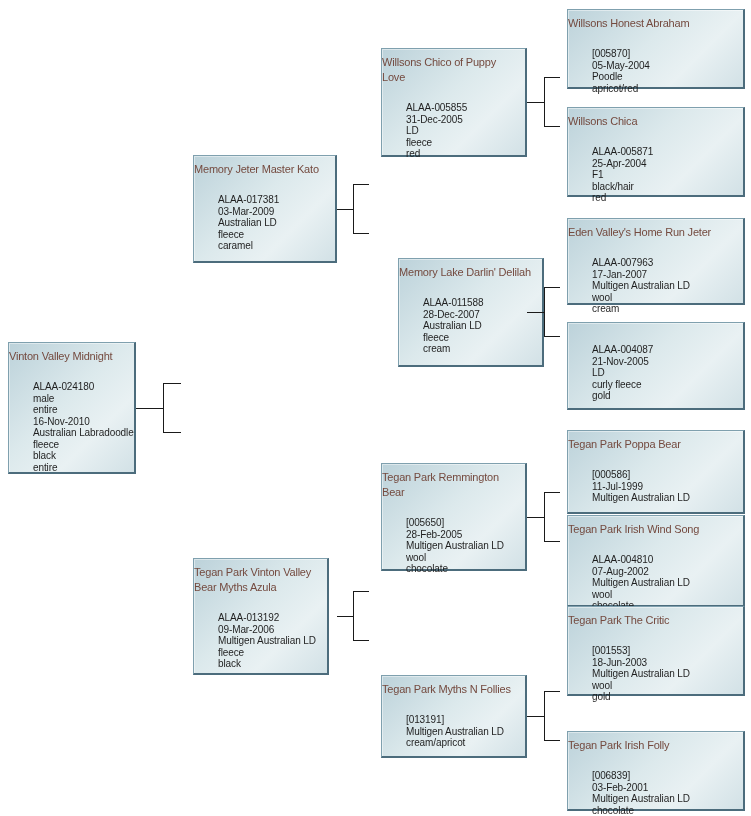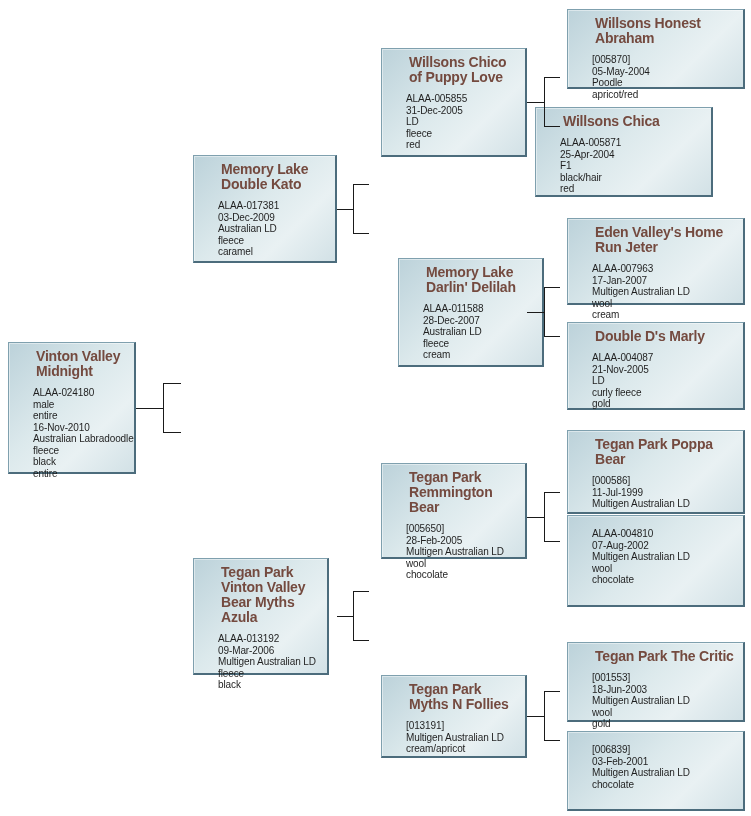--- a/index.html
+++ b/index.html
@@ -16,28 +16,28 @@
     background:linear-gradient(135deg,#bcd2da 0%,#dce9ec 45%,#e9f1f3 70%,#d2e1e6 100%);
     border:1px solid #7fa0ae;
     border-right:2px solid #4c6c7c;
     border-bottom:2px solid #4c6c7c;
     box-shadow:inset 1px 1px 0 rgba(255,255,255,0.45);
     padding:4px 0 0 0;
     cursor:pointer;
   }
   .dogname{
     color:#744a3f;
-    font-weight:bold;
-    font-size:14px;
+    font-weight:normal;
+    font-size:11px;
     letter-spacing:-0.2px;
     line-height:15px;
-    padding:2px 8px 0 27px;
+    padding:2px 8px 0 0;
   }
   .details{
-    margin-top:8px;
+    margin-top:17px;
     padding-left:24px;
     padding-right:4px;
   }
   .detail-line{
     color:#1f1f1f;
     font-size:10px;
     letter-spacing:-0.1px;
     line-height:11.5px;
     white-space:nowrap;
   }
@@ -67,24 +67,24 @@
         <div class="detail-line">entire</div>
         <div class="detail-line">16-Nov-2010</div>
         <div class="detail-line">Australian Labradoodle</div>
         <div class="detail-line">fleece</div>
         <div class="detail-line">black</div>
         <div class="detail-line">entire</div>
       </div>
   </div>
 
   <div class="dogbox" style="left:193px;top:155px;width:144px;height:108px">
-    <div class="dogname">Memory Lake Double Kato</div>
+    <div class="dogname">Memory Jeter Master Kato</div>
     <div class="details">
         <div class="detail-line">ALAA-017381</div>
-        <div class="detail-line">03-Dec-2009</div>
+        <div class="detail-line">03-Mar-2009</div>
         <div class="detail-line">Australian LD</div>
         <div class="detail-line">fleece</div>
         <div class="detail-line">caramel</div>
       </div>
   </div>
 
   <div class="dogbox" style="left:193px;top:558px;width:136px;height:117px">
     <div class="dogname">Tegan Park Vinton Valley Bear Myths Azula</div>
     <div class="details">
         <div class="detail-line">ALAA-013192</div>
@@ -110,21 +110,21 @@
     <div class="dogname">Memory Lake Darlin' Delilah</div>
     <div class="details">
         <div class="detail-line">ALAA-011588</div>
         <div class="detail-line">28-Dec-2007</div>
         <div class="detail-line">Australian LD</div>
         <div class="detail-line">fleece</div>
         <div class="detail-line">cream</div>
       </div>
   </div>
 
-  <div class="dogbox" style="left:381px;top:463px;width:146px;height:96px">
+  <div class="dogbox" style="left:381px;top:463px;width:146px;height:108px">
     <div class="dogname">Tegan Park Remmington Bear</div>
     <div class="details">
         <div class="detail-line">[005650]</div>
         <div class="detail-line">28-Feb-2005</div>
         <div class="detail-line">Multigen Australian LD</div>
         <div class="detail-line">wool</div>
         <div class="detail-line">chocolate</div>
       </div>
   </div>
 
@@ -140,21 +140,21 @@
   <div class="dogbox" style="left:567px;top:9px;width:178px;height:80px">
     <div class="dogname">Willsons Honest Abraham</div>
     <div class="details">
         <div class="detail-line">[005870]</div>
         <div class="detail-line">05-May-2004</div>
         <div class="detail-line">Poodle</div>
         <div class="detail-line">apricot/red</div>
       </div>
   </div>
 
-  <div class="dogbox" style="left:535px;top:107px;width:178px;height:90px">
+  <div class="dogbox" style="left:567px;top:107px;width:178px;height:90px">
     <div class="dogname">Willsons Chica</div>
     <div class="details">
         <div class="detail-line">ALAA-005871</div>
         <div class="detail-line">25-Apr-2004</div>
         <div class="detail-line">F1</div>
         <div class="detail-line">black/hair</div>
         <div class="detail-line">red</div>
       </div>
   </div>
 
@@ -163,61 +163,62 @@
     <div class="details">
         <div class="detail-line">ALAA-007963</div>
         <div class="detail-line">17-Jan-2007</div>
         <div class="detail-line">Multigen Australian LD</div>
         <div class="detail-line">wool</div>
         <div class="detail-line">cream</div>
       </div>
   </div>
 
   <div class="dogbox" style="left:567px;top:322px;width:178px;height:88px">
-    <div class="dogname">Double D's Marly</div>
     <div class="details">
         <div class="detail-line">ALAA-004087</div>
         <div class="detail-line">21-Nov-2005</div>
         <div class="detail-line">LD</div>
         <div class="detail-line">curly fleece</div>
         <div class="detail-line">gold</div>
       </div>
   </div>
 
   <div class="dogbox" style="left:567px;top:430px;width:178px;height:84px">
     <div class="dogname">Tegan Park Poppa Bear</div>
     <div class="details">
         <div class="detail-line">[000586]</div>
         <div class="detail-line">11-Jul-1999</div>
         <div class="detail-line">Multigen Australian LD</div>
       </div>
   </div>
 
   <div class="dogbox" style="left:567px;top:515px;width:178px;height:92px">
+    <div class="dogname">Tegan Park Irish Wind Song</div>
     <div class="details">
         <div class="detail-line">ALAA-004810</div>
         <div class="detail-line">07-Aug-2002</div>
         <div class="detail-line">Multigen Australian LD</div>
         <div class="detail-line">wool</div>
         <div class="detail-line">chocolate</div>
       </div>
   </div>
 
-  <div class="dogbox" style="left:567px;top:642px;width:178px;height:80px">
+  <div class="dogbox" style="left:567px;top:606px;width:178px;height:90px">
     <div class="dogname">Tegan Park The Critic</div>
     <div class="details">
         <div class="detail-line">[001553]</div>
         <div class="detail-line">18-Jun-2003</div>
         <div class="detail-line">Multigen Australian LD</div>
         <div class="detail-line">wool</div>
         <div class="detail-line">gold</div>
       </div>
   </div>
 
   <div class="dogbox" style="left:567px;top:731px;width:178px;height:80px">
+    <div class="dogname">Tegan Park Irish Folly</div>
     <div class="details">
         <div class="detail-line">[006839]</div>
         <div class="detail-line">03-Feb-2001</div>
         <div class="detail-line">Multigen Australian LD</div>
         <div class="detail-line">chocolate</div>
       </div>
   </div>
 
   <div class="stub" style="left:136px;top:408px;width:27px"></div>
   <div class="bracket" style="left:163px;top:383px;width:18px;height:50px"></div>

